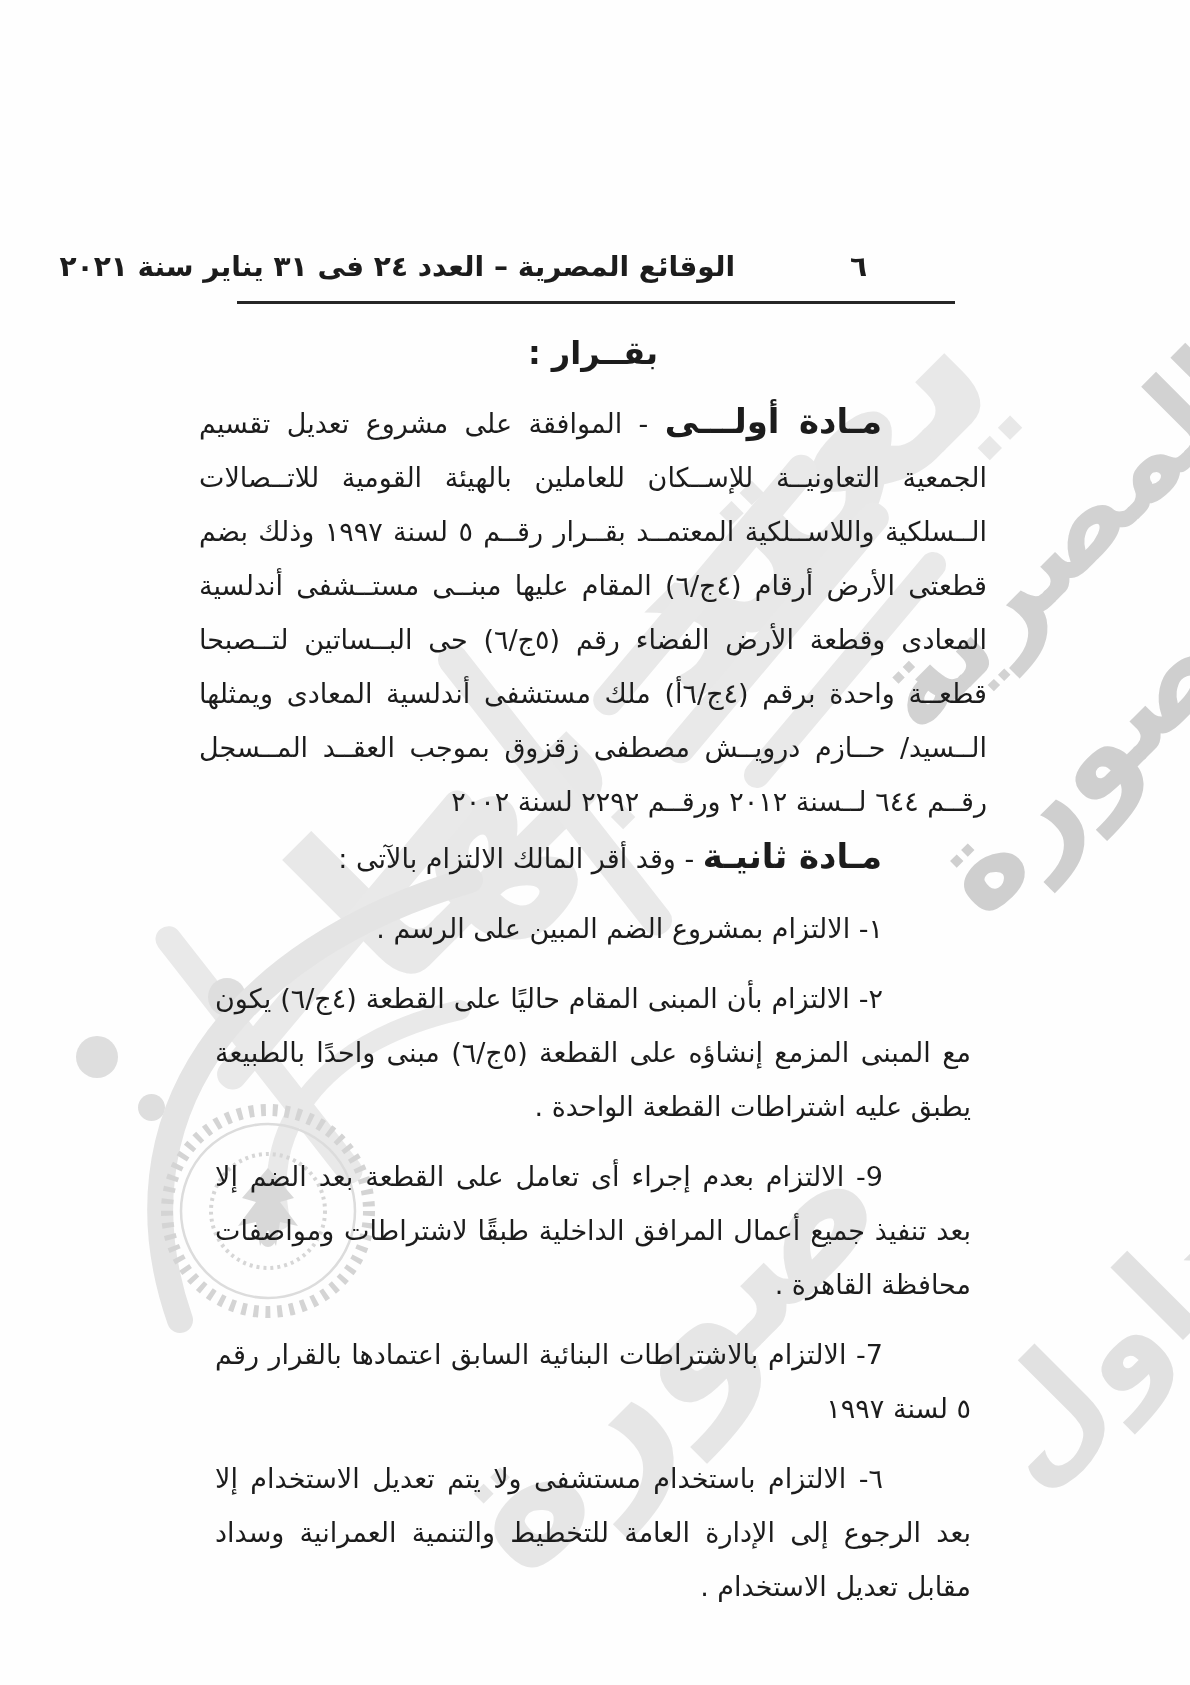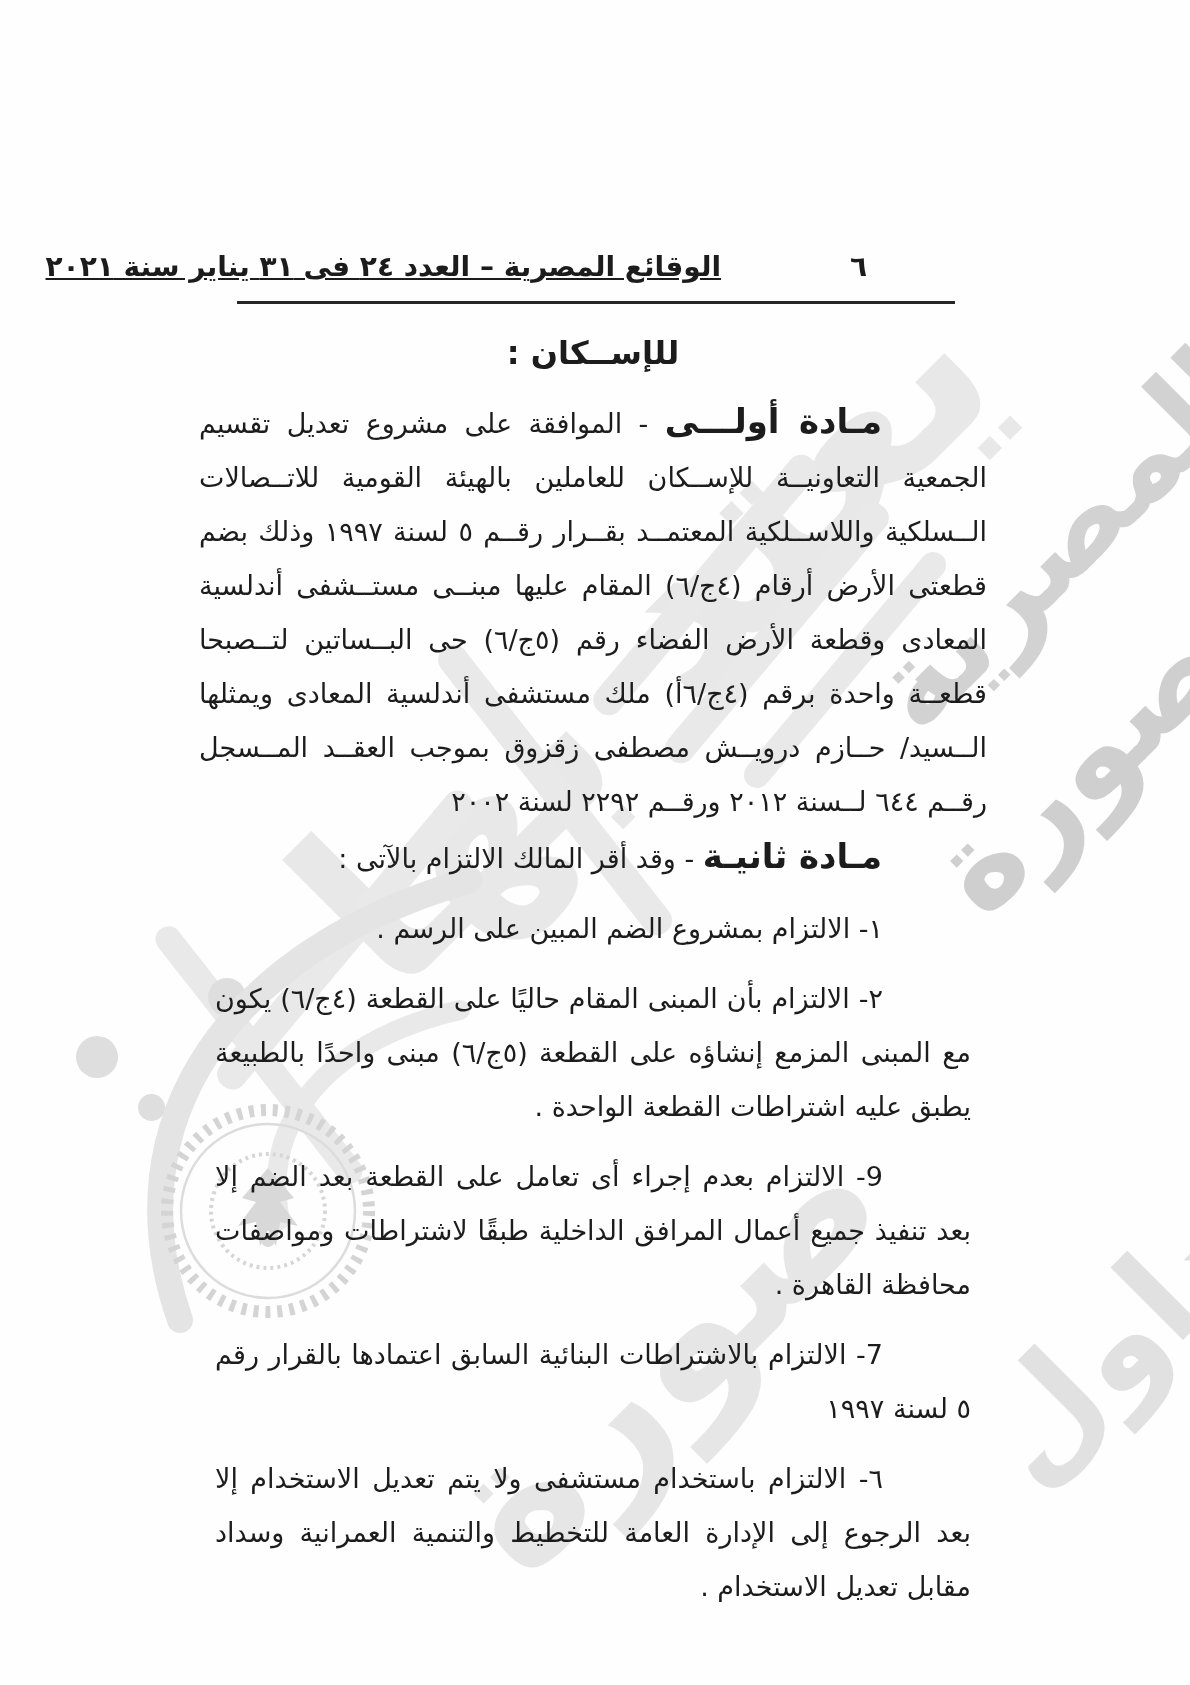--- a/index.html
+++ b/index.html
@@ -38,21 +38,21 @@
   .wm-dot{position:absolute;border-radius:50%;background:#dedede;}
   .wm-d0{left:76px;top:1036px;width:42px;height:42px;}
   .wm-d1{left:208px;top:978px;width:38px;height:38px;}
   .wm-d2{left:138px;top:1094px;width:27px;height:27px;}
   .wm-svg{position:absolute;}
   
   .hdr{
     position:absolute;top:250px;left:237px;width:718px;height:42px;
     direction:rtl;font-weight:bold;font-size:28px;z-index:2;
   }
-  .hdr-issue{position:absolute;right:234px;top:0;white-space:nowrap;text-decoration:underline;}
+  .hdr-issue{position:absolute;right:220px;top:0;white-space:nowrap;}
   .hdr-num{position:absolute;right:88px;top:0;}
   .hdr-rule{
     position:absolute;top:301px;left:237px;width:718px;height:0;
     border-top:3px solid #262626;z-index:2;
   }
   
   .content{
     position:absolute;top:326px;right:203px;width:788px;
     direction:rtl;z-index:1;
     font-size:27px;line-height:54px;
@@ -111,21 +111,21 @@
   </div>
 
   <div class="hdr">
     <span class="hdr-issue">الوقائع المصرية – العدد ٢٤ فى ٣١ يناير سنة ٢٠٢١</span>
     <span class="hdr-num">٦</span>
   </div>
   <div class="hdr-rule"></div>
 
   <div class="content">
 
-    <h1 class="decree-title">للإســكان :</h1>
+    <h1 class="decree-title">بقــرار :</h1>
 
     <p class="para"><span class="article-label">مـادة أولـــى</span> <span>-</span> <span>الموافقة على مشروع تعديل تقسيم الجمعية التعاونيــة للإســكان للعاملين بالهيئة القومية للاتــصالات الــسلكية واللاســلكية المعتمــد بقــرار رقــم ٥ لسنة ١٩٩٧ وذلك بضم قطعتى الأرض أرقام (٤ج/٦) المقام عليها مبنــى مستــشفى أندلسية المعادى وقطعة الأرض الفضاء رقم (٥ج/٦) حى البــساتين لتــصبحا قطعــة واحدة برقم (٤ج/٦أ) ملك مستشفى أندلسية المعادى ويمثلها الــسيد/ حــازم درويــش مصطفى زقزوق بموجب العقــد المــسجل رقــم ٦٤٤ لــسنة ٢٠١٢ ورقــم ٢٢٩٢ لسنة ٢٠٠٢</span></p>
 
     <p class="para"><span class="article-label">مـادة ثانيـة</span> <span>-</span> <span class="article-intro">وقد أقر المالك الالتزام بالآتى :</span></p>
 
     <p class="item">١- الالتزام بمشروع الضم المبين على الرسم .</p>
     <p class="item">٢- الالتزام بأن المبنى المقام حاليًا على القطعة (٤ج/٦) يكون مع المبنى المزمع إنشاؤه على القطعة (٥ج/٦) مبنى واحدًا بالطبيعة يطبق عليه اشتراطات القطعة الواحدة .</p>
     <p class="item">9- الالتزام بعدم إجراء أى تعامل على القطعة بعد الضم إلا بعد تنفيذ جميع أعمال المرافق الداخلية طبقًا لاشتراطات ومواصفات محافظة القاهرة .</p>
     <p class="item">7- الالتزام بالاشتراطات البنائية السابق اعتمادها بالقرار رقم ٥ لسنة ١٩٩٧</p>
     <p class="item">٦- الالتزام باستخدام مستشفى ولا يتم تعديل الاستخدام إلا بعد الرجوع إلى الإدارة العامة للتخطيط والتنمية العمرانية وسداد مقابل تعديل الاستخدام .</p>

